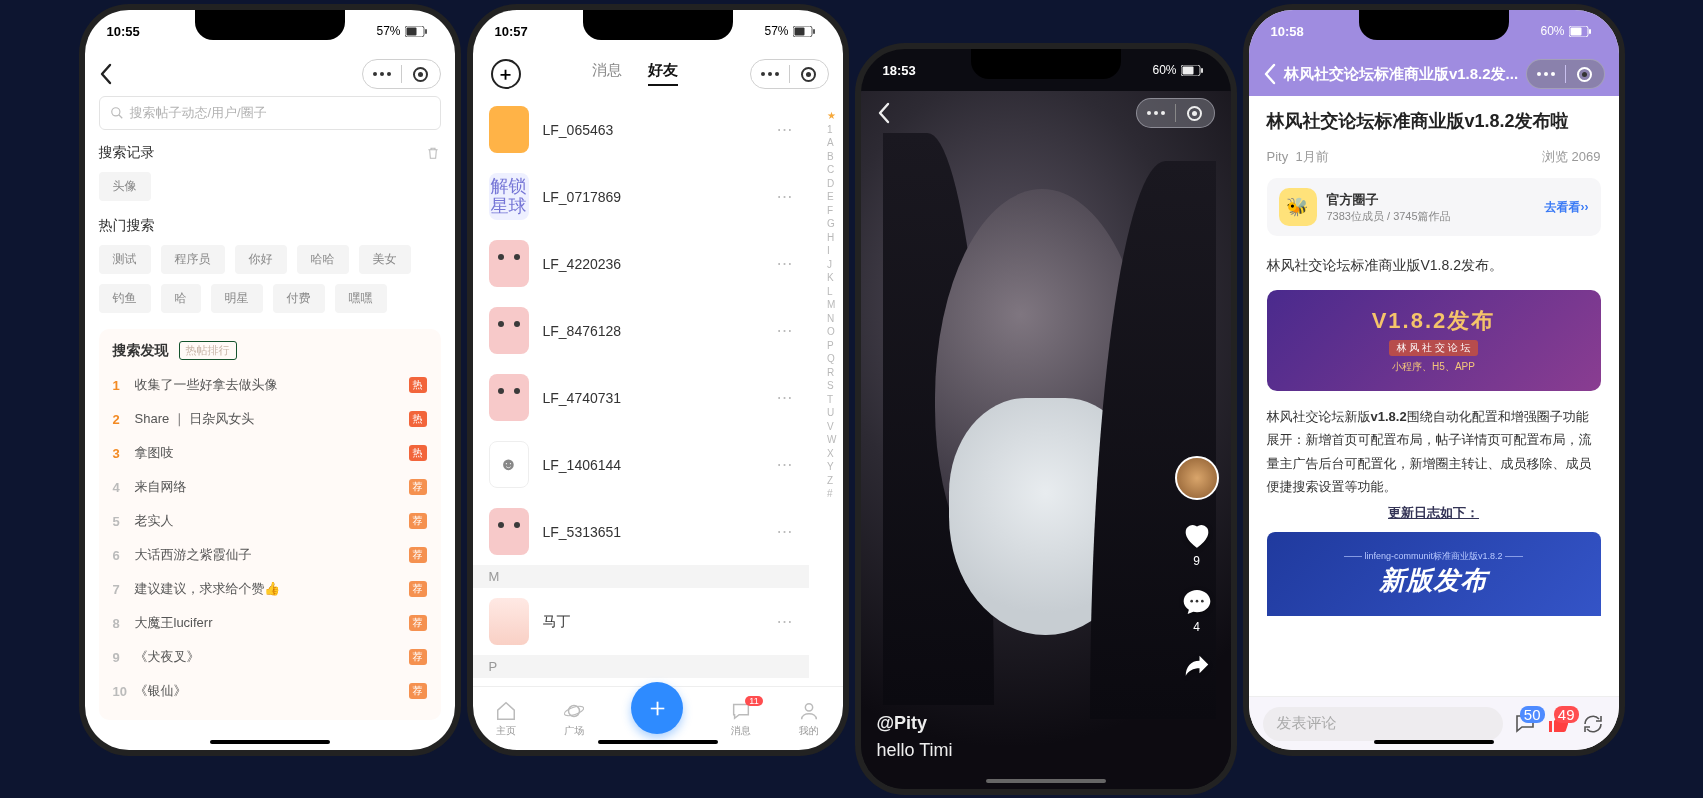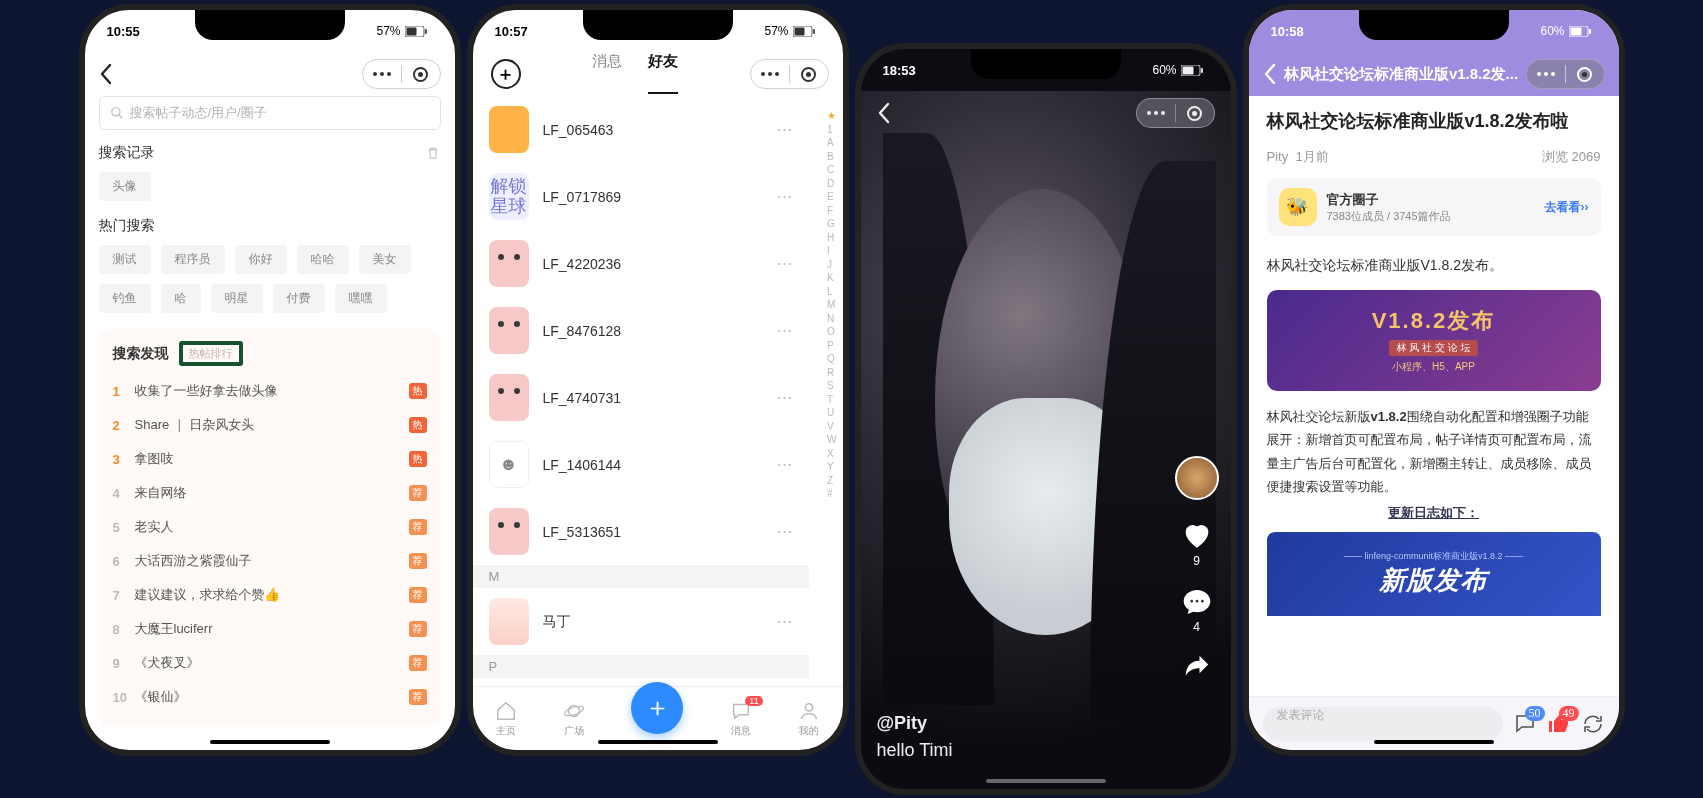--- a/index.html
+++ b/index.html
@@ -85,31 +85,31 @@
     background:#fff; border:1px solid #e3e3e3; border-radius:6px;
     height:34px; padding:0 10px; color:#b3b3b3; font-size:13px;
     margin-bottom:14px;
   }
   .sec-head { display:flex; justify-content:space-between; align-items:center; font-size:14px; color:#333; margin:6px 0 10px; }
   .trash-icon { color:#bbb; }
   .chips { display:flex; flex-wrap:wrap; gap:10px; margin-bottom:16px; }
   .chip { background:#f4f4f4; color:#888; font-size:12px; padding:6px 14px; border-radius:4px; }
   .discover-card { background:#fffaf7; border-radius:10px; padding:12px 14px; }
   .disc-head { display:flex; align-items:center; gap:10px; margin-bottom:8px; font-size:14px; }
-  .disc-rank-tab { font-size:11px; color:#c9b6a9; border:4px solid #14532d; border-radius:3px; padding:1px 6px; }
+  .disc-rank-tab { font-size:11px; color:#c9b6a9; border:1px solid #14532d; border-radius:3px; padding:1px 6px; }
   .disc-item { display:flex; align-items:center; justify-content:space-between; padding:8px 0; font-size:13px; color:#555;}
   .disc-item .num { width:18px; font-size:13px; color:#bbb; font-weight:600;}
   .disc-item.hot .num { color:#f38a23; }
   .disc-item .txt { flex:1; padding-left:4px;}
   .disc-badge { font-size:10px; color:#fff; background:#f59150; border-radius:3px; padding:1px 4px;}
   .disc-badge.red { background:#f2653b; }
 
   
   .s2 .tabs { display:flex; gap:26px; font-size:15px; color:#888; padding:6px 0 8px; justify-content:center; }
-  .s2 .tabs .on { color:#111; font-weight:600; border-bottom:2px solid #111; padding-bottom:21px;}
+  .s2 .tabs .on { color:#111; font-weight:600; border-bottom:2px solid #111; padding-bottom:4px;}
   .s2 .add-circle { width:30px;height:30px;border:2px solid #222;border-radius:50%;display:flex;align-items:center;justify-content:center;font-size:18px;font-weight:600;margin-left:4px;}
   .s2 .list { flex:1; overflow:auto; padding-right:34px; position:relative;}
   .contact { display:flex; align-items:center; gap:14px; padding:10px 16px; }
   .contact .av { width:40px;height:47px;border-radius:8px;display:flex;align-items:center;justify-content:center;font-size:18px;}
   .contact .nm { font-size:14px; color:#333; flex:1;}
   .contact .more { color:#bbb;}
   .grp { font-size:13px; color:#999; background:#f4f4f4; padding:4px 16px;}
   .footcount { text-align:center; color:#aaa; font-size:12px; padding:8px 0; }
   .indexbar { position:absolute; right:6px; top:100px; display:flex; flex-direction:column; gap:1px; font-size:10px; color:#b9b9b9; line-height:1.25;}
   .indexbar .star { color:#f6a93c; }
@@ -162,23 +162,23 @@
   .s4 .banner1 { height:101px; border-radius:10px; background:linear-gradient(135deg,#4a2a8d,#8a3d91); color:#f5c46a; display:flex; flex-direction:column; align-items:center; justify-content:center;}
   .s4 .banner1 .big{ font-size:22px; font-weight:800; letter-spacing:2px;}
   .s4 .banner1 .sub1{ font-size:10px; color:#fff; background:#b74c4c; padding:1px 8px; border-radius:3px; margin:4px 0;}
   .s4 .banner1 .sub2{ font-size:10px; color:#f4c77a;}
   .s4 .para2 { font-size:13px; color:#333; line-height:1.8; margin:14px 0 6px;}
   .s4 .update-link { text-align:center; font-size:13px; color:#335; text-decoration:underline; font-weight:600; margin-bottom:10px;}
   .s4 .banner2 { height:84px; border-radius:8px 8px 0 0; background:linear-gradient(135deg,#203a9e,#3454c7); color:#fff; display:flex; flex-direction:column; align-items:center; justify-content:center;}
   .s4 .banner2 .tline{ font-size:9px; color:#b8c9ff;text-align:center;}
   .s4 .banner2 .mid { font-size:26px; font-weight:900; font-style:italic; letter-spacing:1px; }
   .s4 .footer { height:54px; border-top:1px solid #eee; background:#f7f5fb; display:flex; align-items:center; padding:0 14px; gap:10px;}
-  .s4 .comment-input { flex:1; background:#eeecef; border-radius:20px; height:34px; display:flex; padding:0 14px; color:#aaa; font-size:12px;}
+  .s4 .comment-input { flex:1; background:#eeecef; border-radius:20px; height:34px; display:flex; align-items:center; padding:0 14px; color:#aaa; font-size:15px;}
   .s4 .ficon { position:relative; display:flex; align-items:center; }
-  .s4 .ficon .cnt { position:absolute; top:-6px; right:-8px; font-size:12px; color:#fff; background:#ff4d4f; border-radius:8px; padding:0 4px;font-family:Liberation Serif, serif;}
+  .s4 .ficon .cnt { position:absolute; top:-6px; right:-8px; font-size:15px; color:#fff; background:#ff4d4f; border-radius:8px; padding:0 4px;}
 
   .home-indicator { position:absolute; bottom:6px; left:50%; transform:translateX(-50%); width:120px; height:4px; background:#000; border-radius:4px;}
   .phone.dark .home-indicator { background:#666; }
 
   svg { display:block; }
 </style>
 </head>
 <body>
 
 <div class="gallery">

